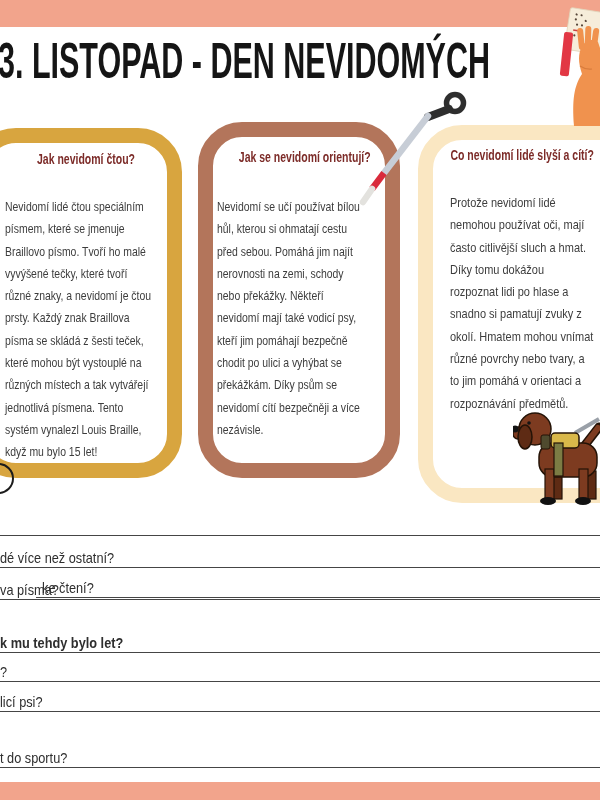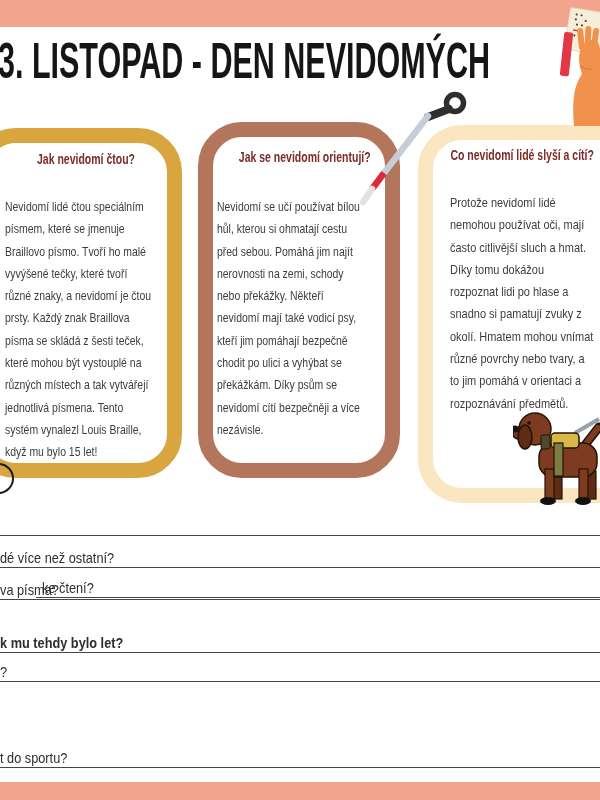--- a/index.html
+++ b/index.html
@@ -182,19 +182,22 @@
     </div>
   <div class="q-row q-3">
       <span class="q-text">va písma?</span>
     </div>
   <div class="q-row q-4">
       <span class="q-text">k mu tehdy bylo let?</span>
     </div>
   <div class="q-row q-5">
       <span class="q-text">?</span>
     </div>
+  <div class="q-row q-6">
+      <span class="q-text">licí psi?</span>
+    </div>
   <div class="q-row q-8">
       <span class="q-text">t do sportu?</span>
     </div>
 
   <div class="bar bottom"></div>
 
 </div>
 
 </body></html>

